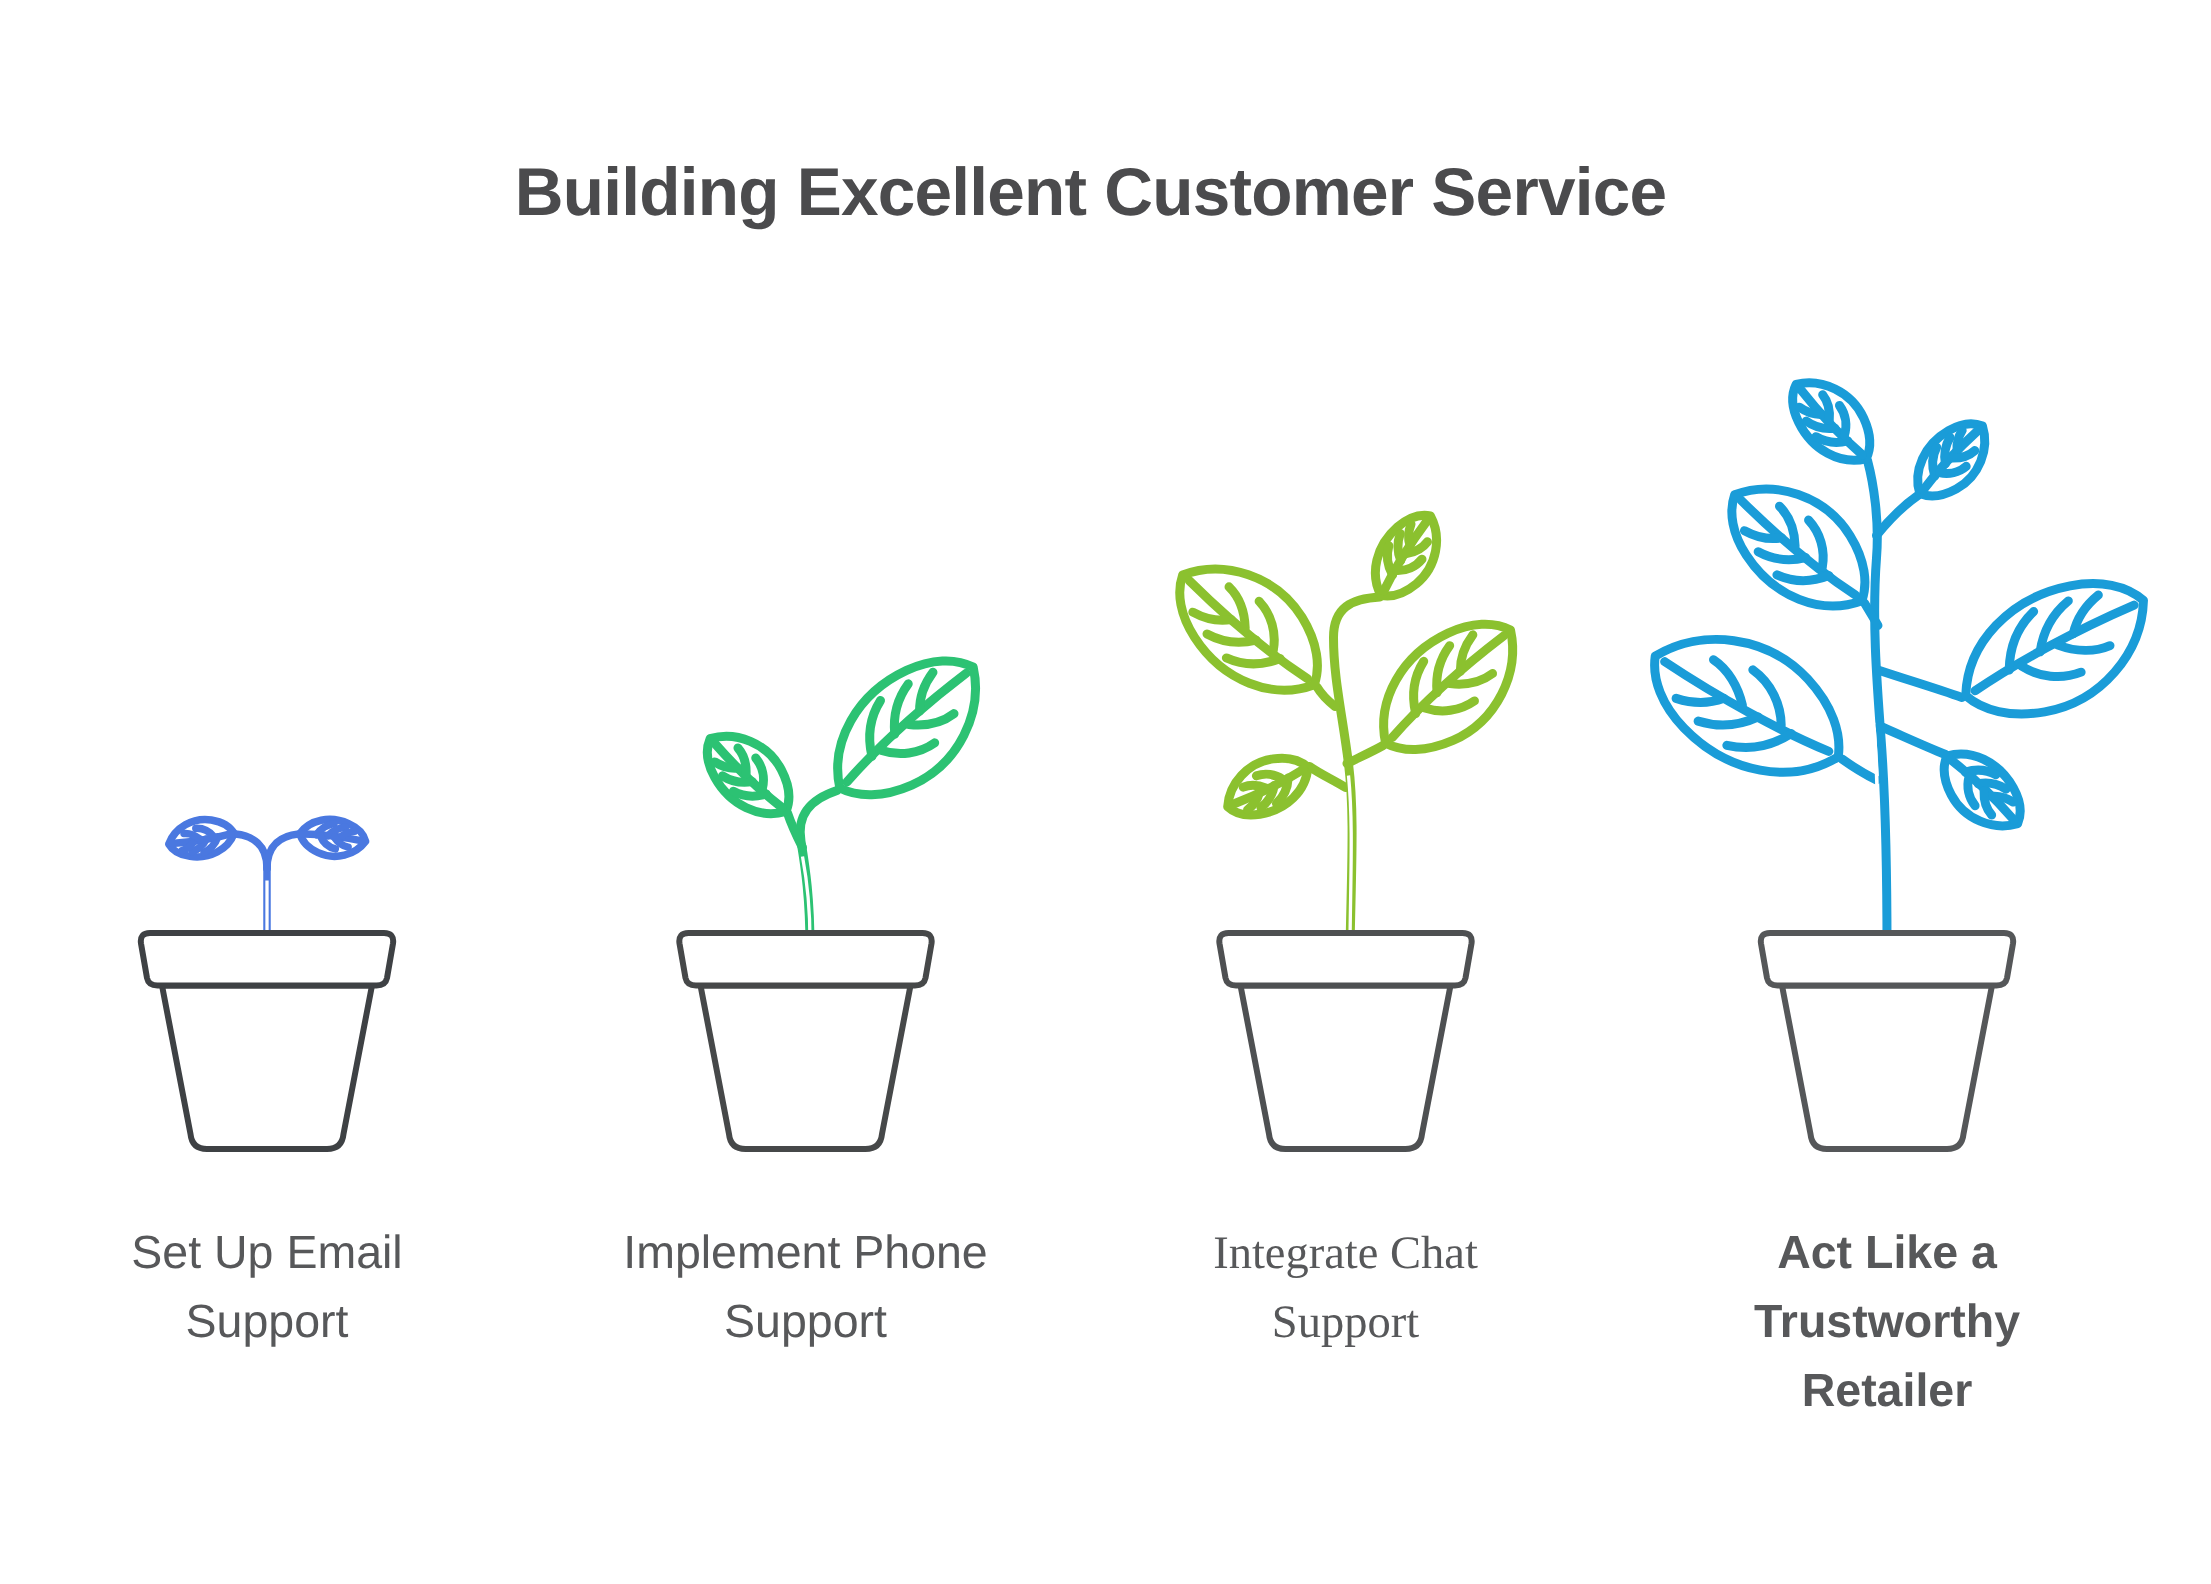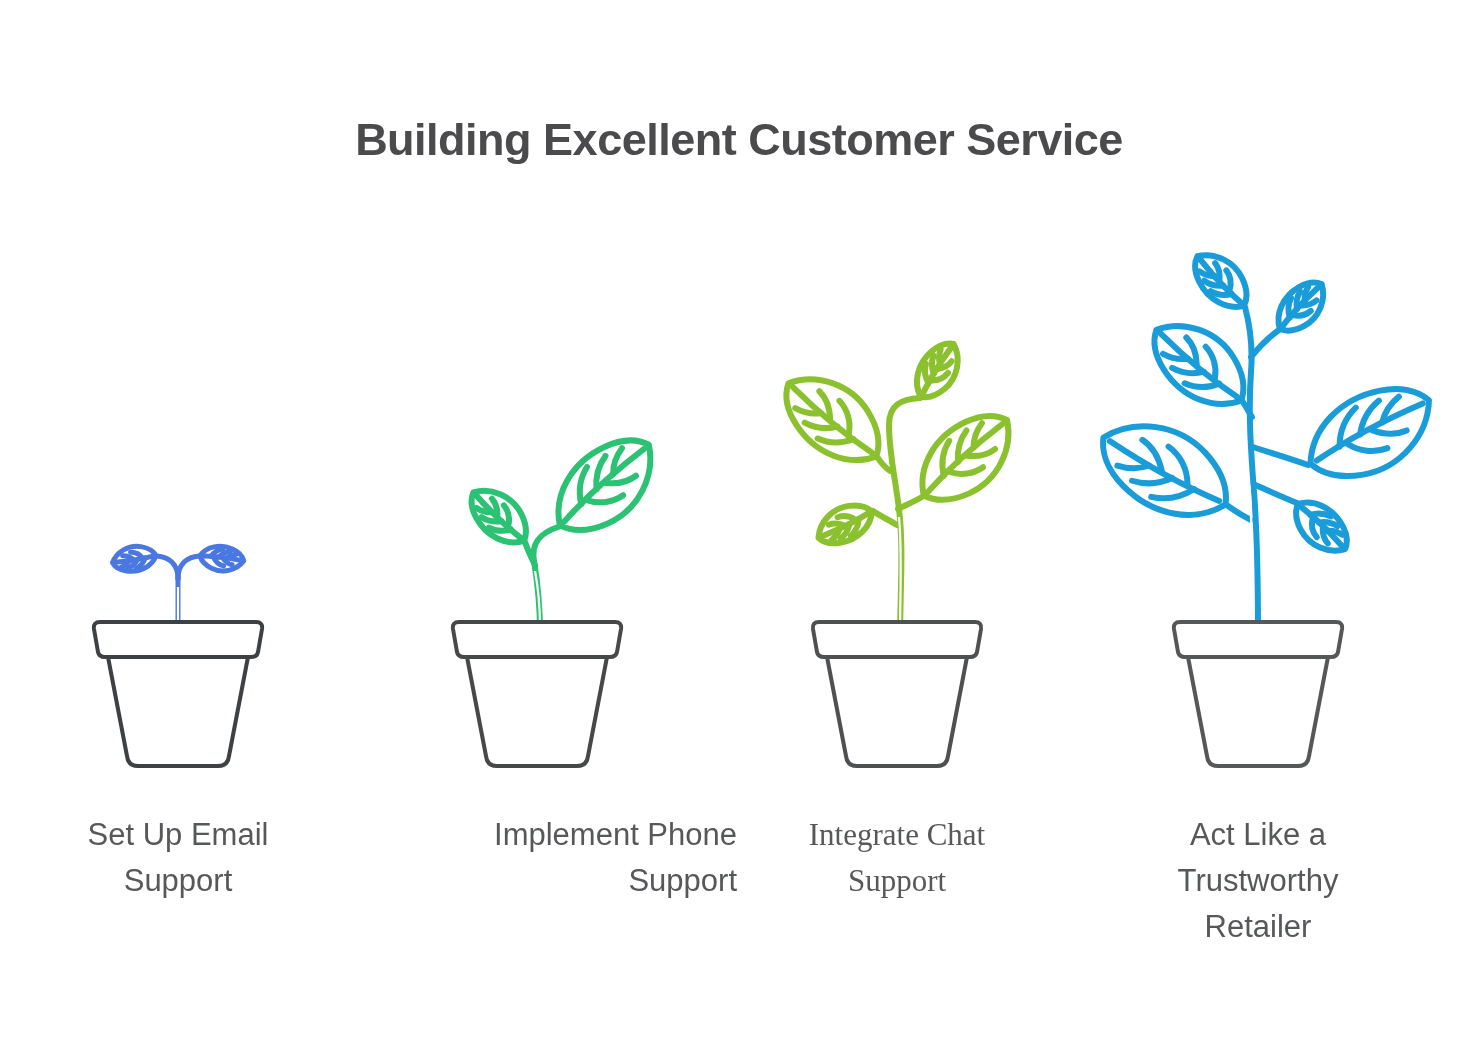--- a/index.html
+++ b/index.html
@@ -3,21 +3,21 @@
 <meta charset="utf-8">
 <style>
   html,body{margin:0;padding:0;background:#ffffff;}
   body{
     width:1474px;height:1056px;position:relative;overflow:hidden;
     font-family:"Liberation Sans","DejaVu Sans",sans-serif;
   }
   .title{
     position:absolute;left:0;top:102px;width:1454px;
     text-align:center;font-size:45px;font-weight:700;letter-spacing:-0.5px;
-    margin:12px;
+    margin:0;
   }
   svg{overflow:visible;display:block;}
   .plant,.pot{position:absolute;}
   .stage-label{
     position:absolute;width:400px;text-align:center;
     font-size:31px;line-height:46px;white-space:pre-line;font-weight:400;
   }
   
   #plant1{left:98px;top:527px;}   #pot1{left:83px;top:616px;}   #label1{left:-22px;top:812px;}
   #plant2{left:462px;top:427px;}  #pot2{left:442px;top:616px;}  #label2{left:337px;top:812px;}
@@ -76,21 +76,21 @@
       <use href="#leaf" transform="translate(63,115) rotate(-135) scale(0.73) translate(0,-30)"></use>
       <use href="#leaf" transform="translate(96,100) rotate(-41) scale(1.25) translate(0,-30)"></use>
     </g>
     <path d="M78,200 C78,175 76,160 73,144" fill="none" stroke="#ffffff" stroke-width="2.2"></path>
   </svg>
   <svg id="pot2" class="pot" width="190" height="158" viewBox="0 0 190 158">
     <g fill="none" stroke-width="4" stroke-linejoin="round" stroke-linecap="round" stroke="#464849">
         <use href="#pot"></use>
       </g>
   </svg>
-  <div id="label2" class="stage-label" style="color: rgb(87, 88, 90); text-align: right;">Implement Phone
+  <div id="label2" class="stage-label" style="color: rgb(87, 88, 90);">Implement Phone
 Support</div>
 </div>
 
 <div>
   <svg id="plant3" class="plant" width="240" height="295" viewBox="0 0 240 295">
     <g fill="none" stroke-width="6" stroke-linecap="round" stroke-linejoin="round" stroke="#8bc12f">
       <path d="M123,305 C124,250 126,215 122,182 C118,150 112,125 112,98 C112,78 124,72 143,71"></path>
       <path d="M113,144 C108,140 104,136 101,131"></path>
       <path d="M121,182 C129,178 138,174 145,170"></path>
       <path d="M120,198 C112,193 103,189 96,184"></path>
@@ -126,16 +126,16 @@
       <use href="#leaf" transform="translate(217,223) rotate(-27) scale(1.40) translate(0,-30)"></use>
       <use href="#leaf" transform="translate(206,261) rotate(45) scale(0.68) translate(0,-30)"></use>
     </g>
     <path d="M162,388 C162,330 161,300 160,272 C159,255 159,248 158,240" fill="none" stroke="#ffffff" stroke-width="2.4"></path>
   </svg>
   <svg id="pot4" class="pot" width="190" height="158" viewBox="0 0 190 158">
     <g fill="none" stroke-width="4" stroke-linejoin="round" stroke-linecap="round" stroke="#555759">
         <use href="#pot"></use>
       </g>
   </svg>
-  <div id="label4" class="stage-label" style="color: rgb(87, 88, 90);">Act Like a
+  <div id="label4" class="stage-label" style="color: rgb(87, 88, 90); font-weight: bold;">Act Like a
 Trustworthy
 Retailer</div>
 </div>
 
 </body></html>

